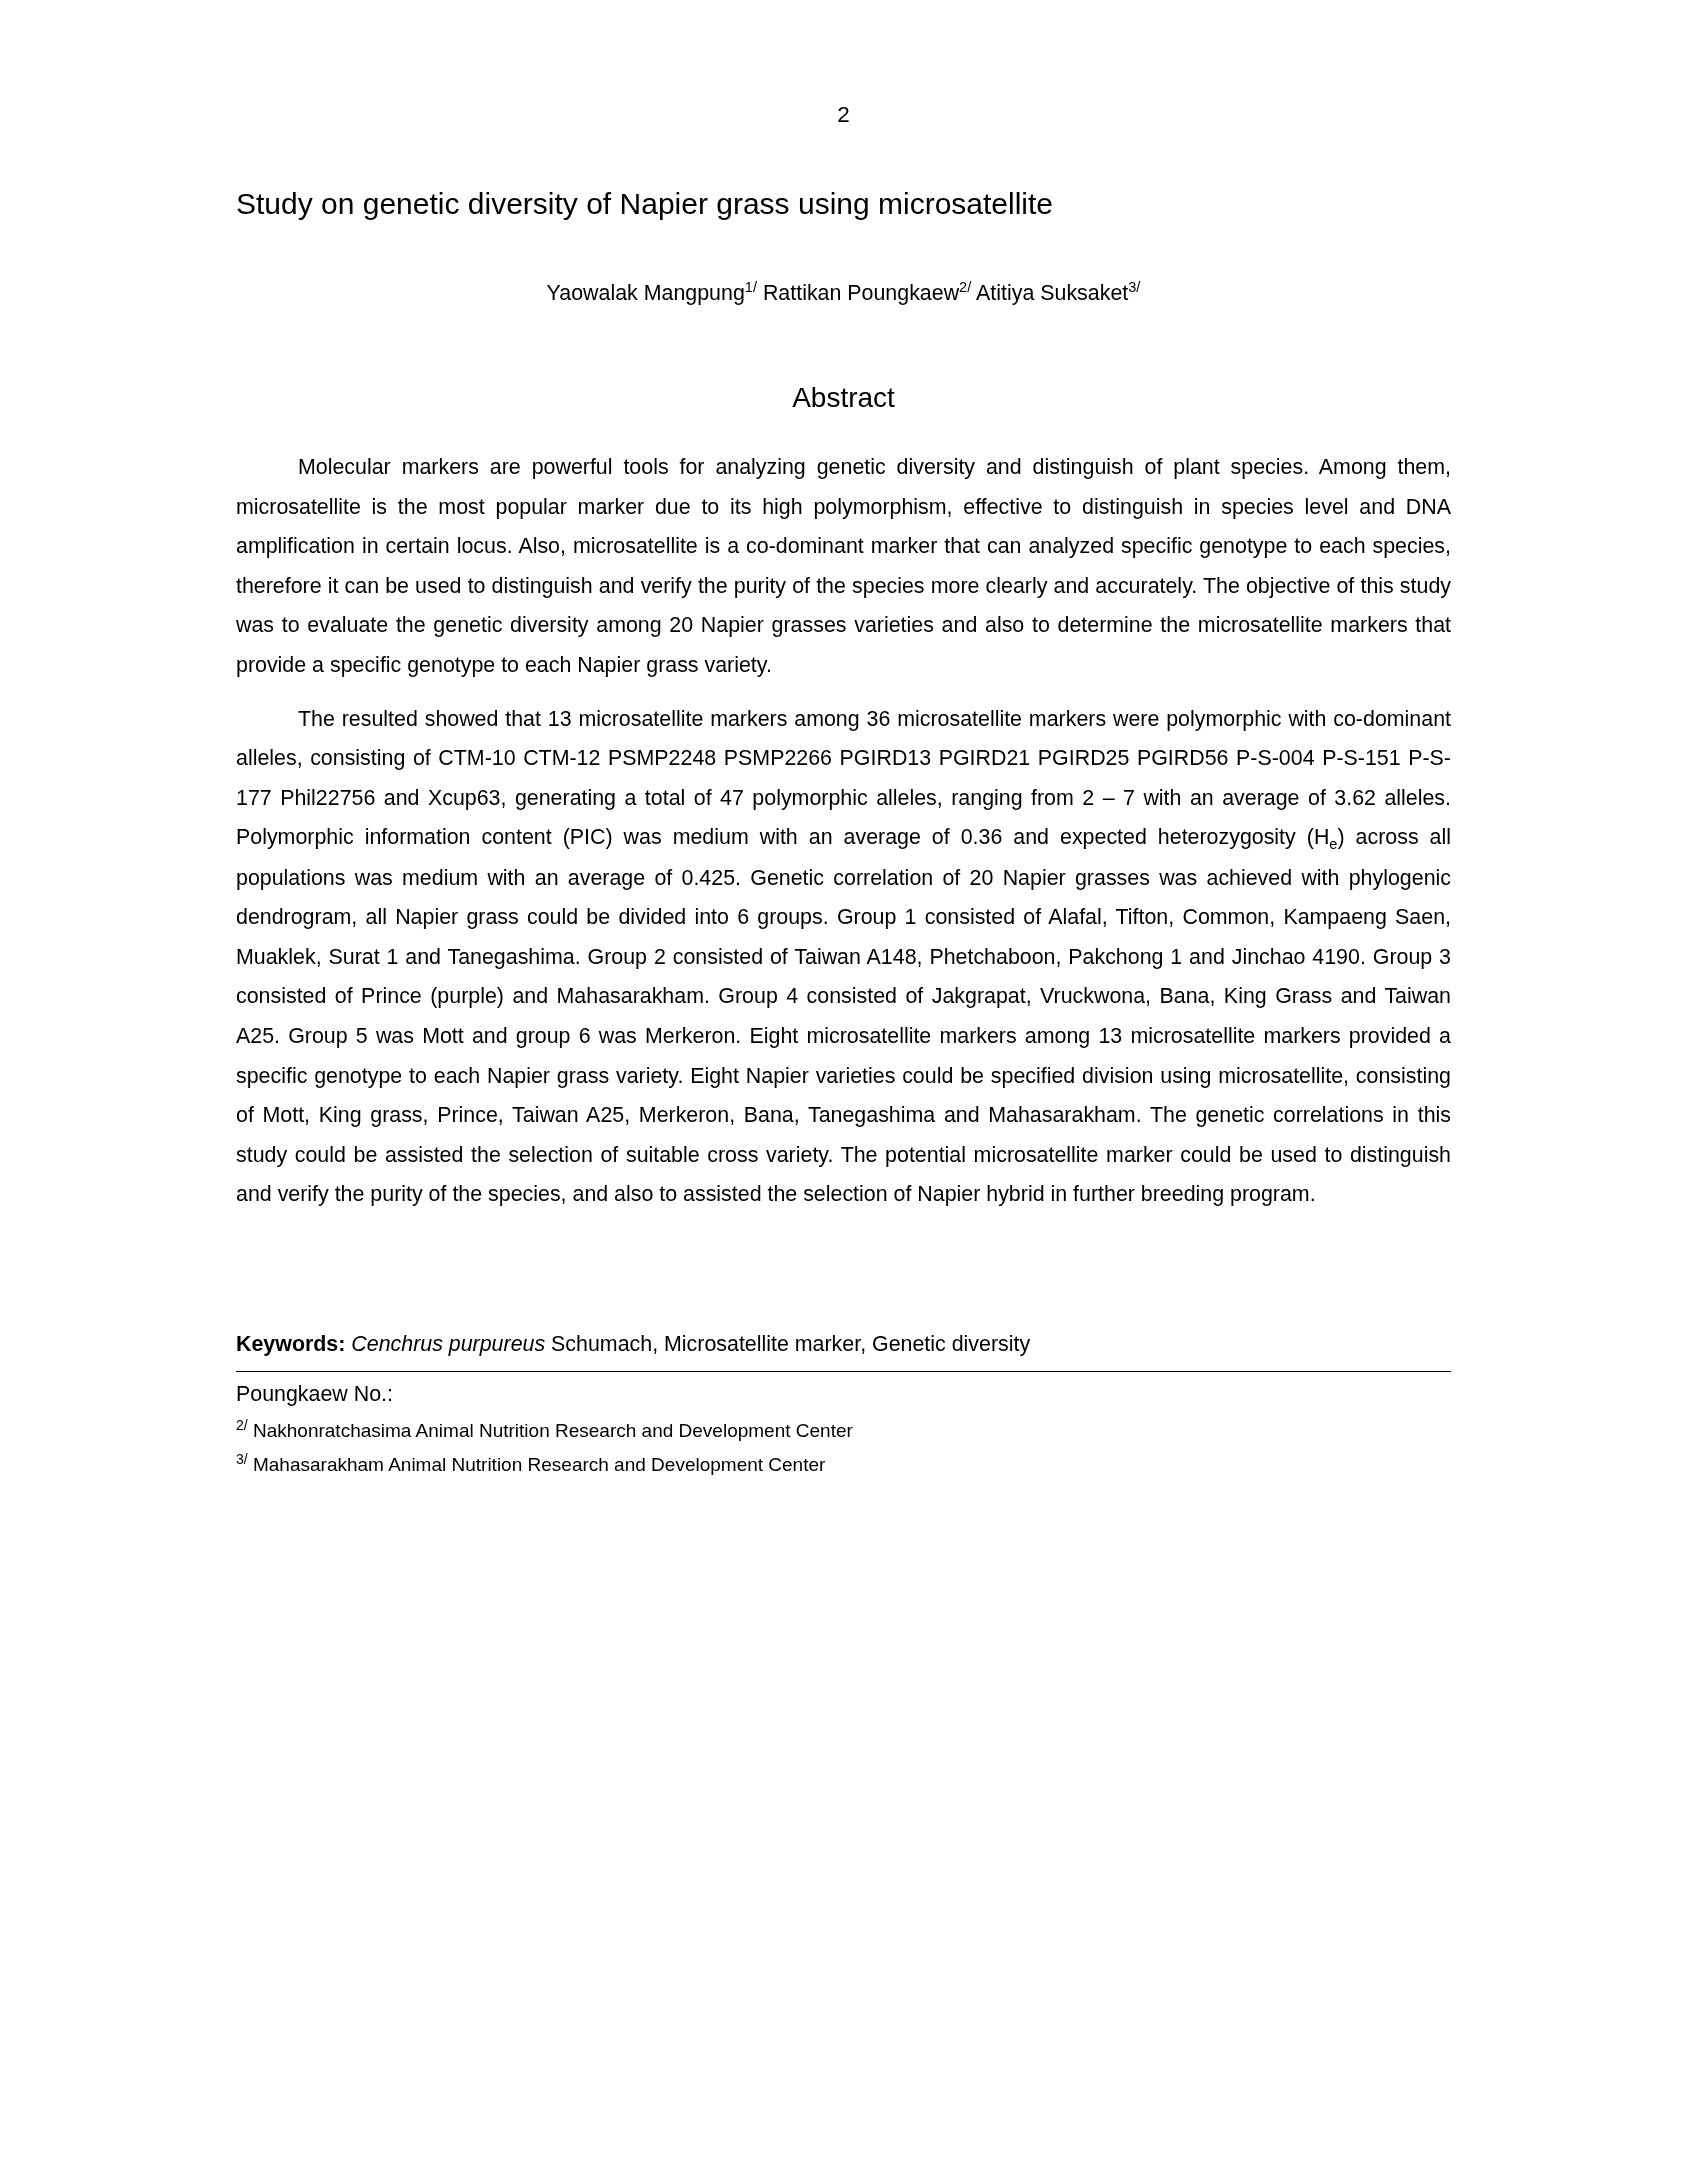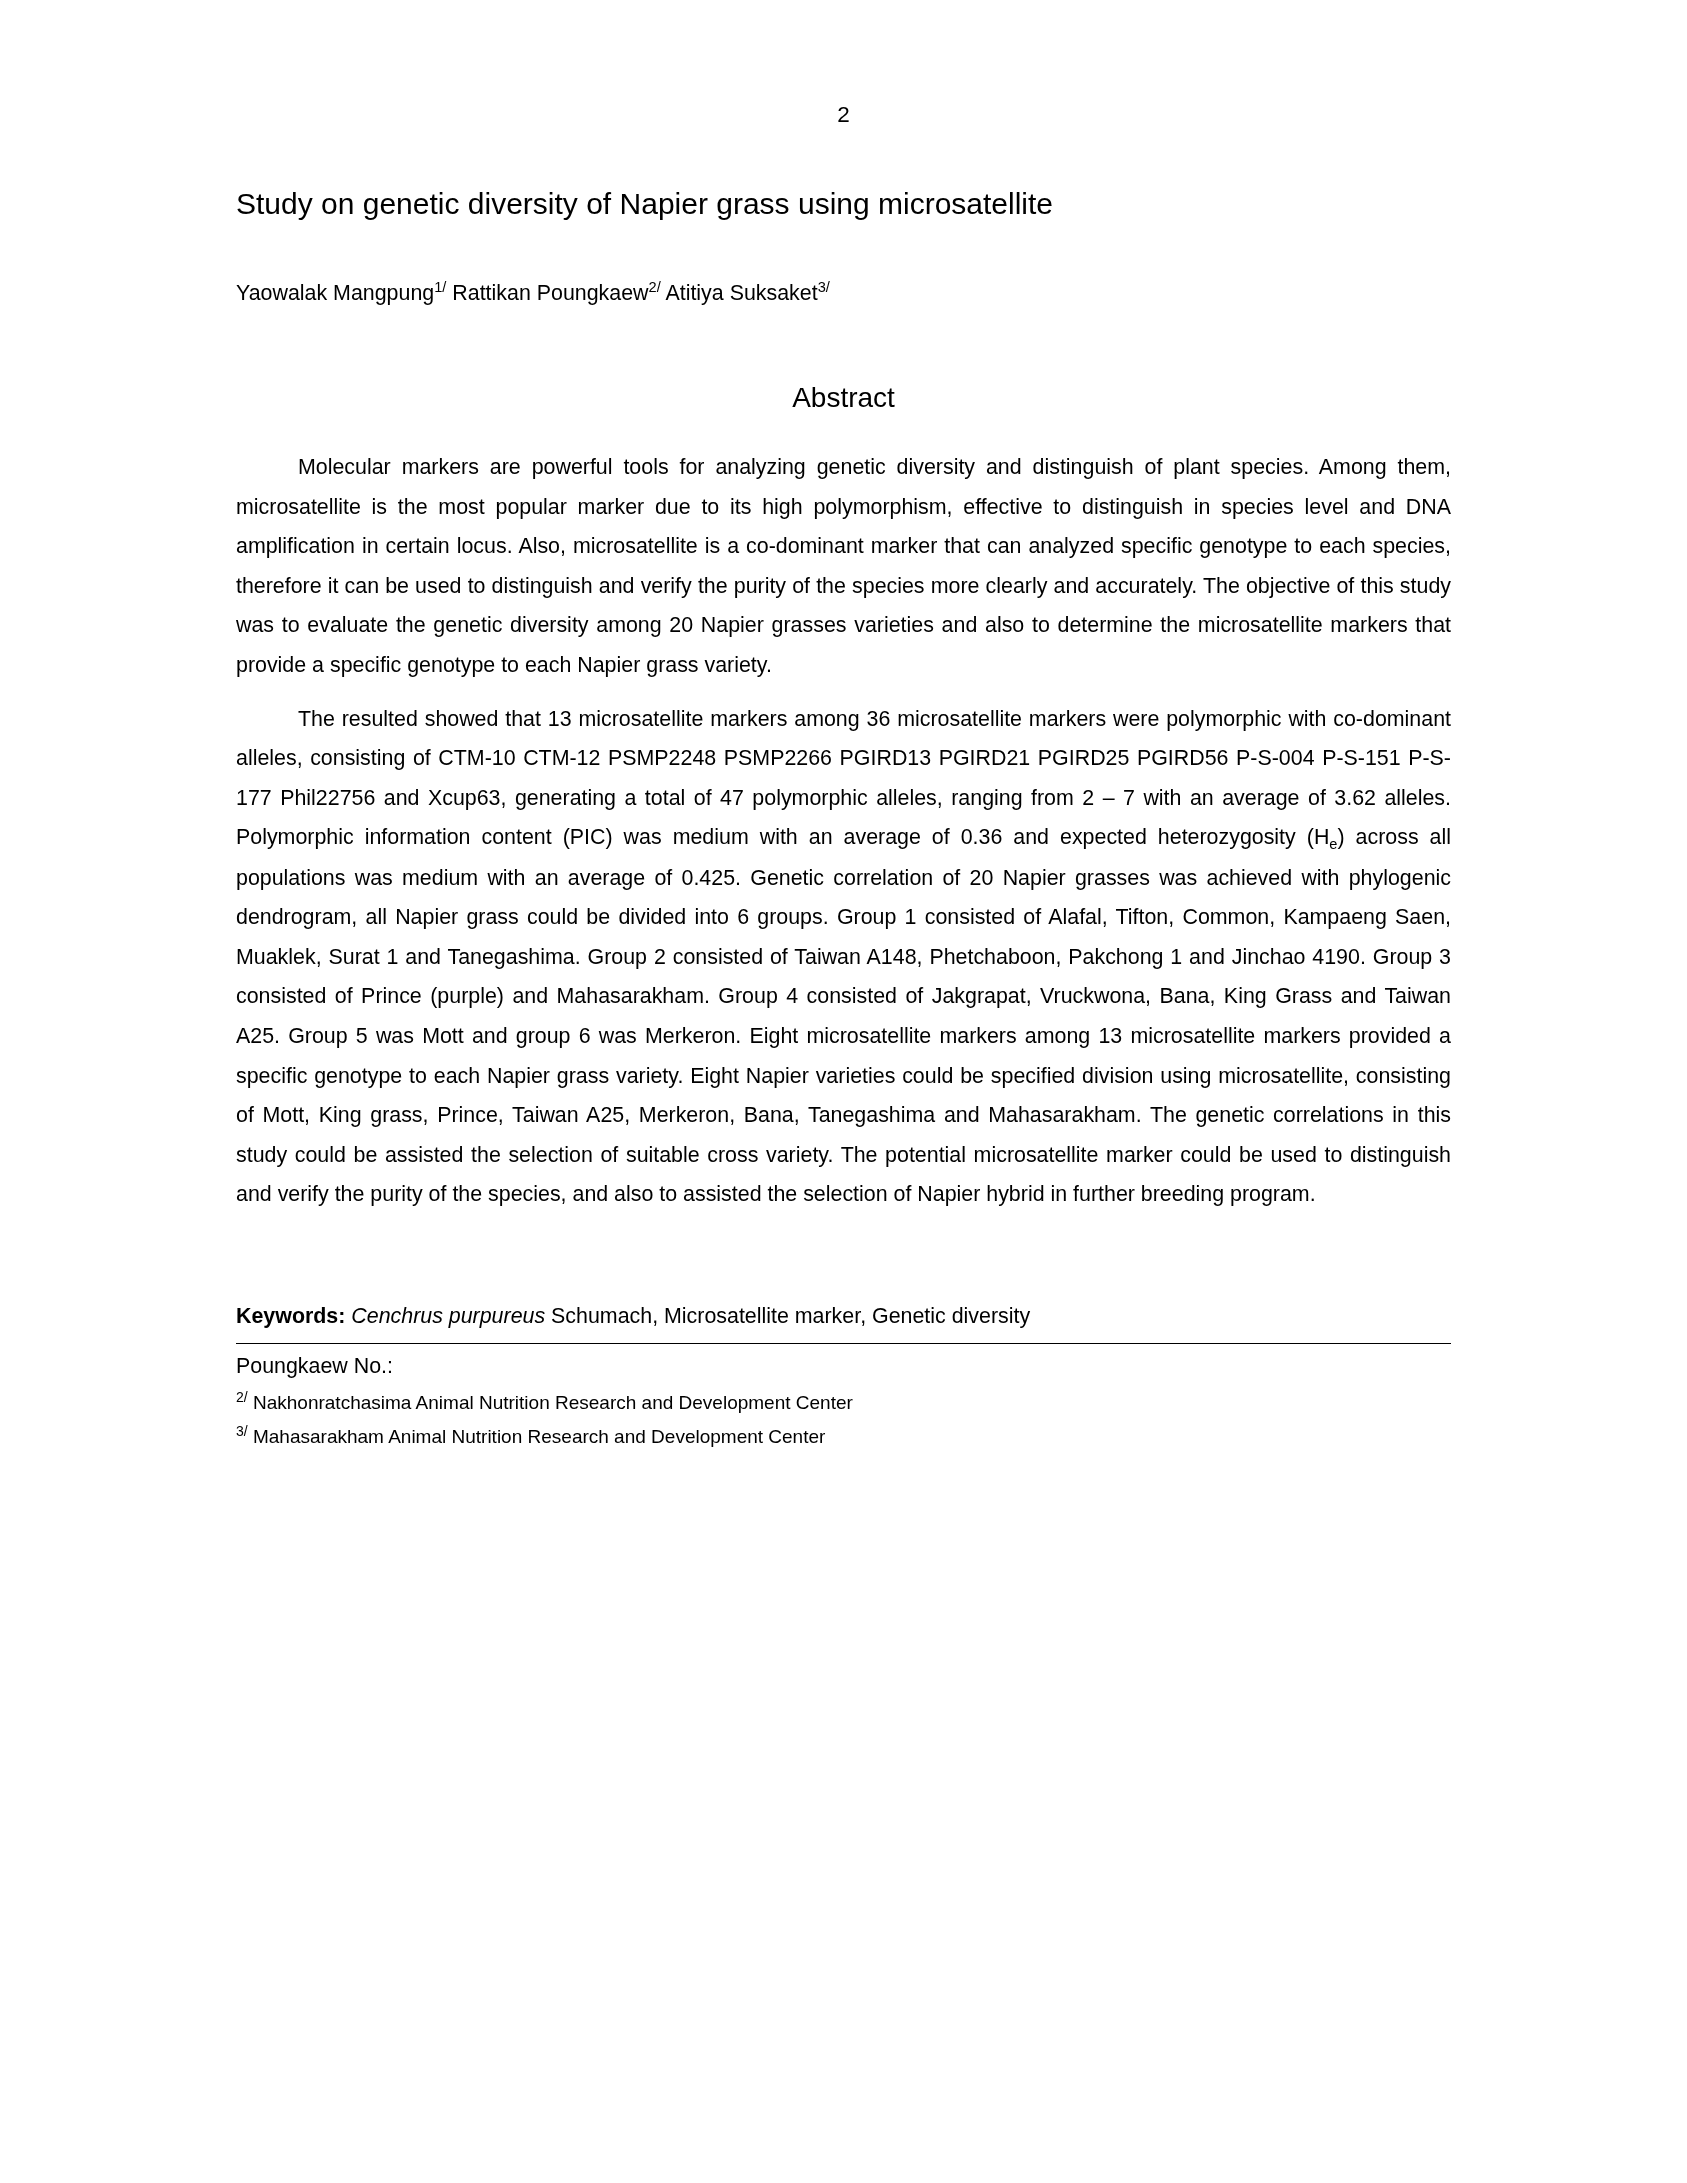--- a/index.html
+++ b/index.html
@@ -27,21 +27,21 @@
     margin-bottom: 56px;
   }
   .doc-title {
     text-align: left;
     font-size: 30px;
     font-weight: normal;
     line-height: 1.3;
     margin: 0 0 54px 0;
   }
   .authors {
-    text-align: left;
+    text-align: center;
     font-size: 21.4px;
     line-height: 1.4;
     margin: 0 0 73px 0;
   }
   .authors sup {
     font-size: 14.6px;
     vertical-align: super;
   }
   .section-heading {
     text-align: center;
@@ -58,21 +58,21 @@
     text-indent: 62px;
   }
   p.body-text + p.body-text {
     margin-top: 14px;
   }
   .sub {
     font-size: 14.6px;
     vertical-align: sub;
   }
   .keywords-block {
-    margin-top: 84px;
+    margin-top: 112px;
     font-size: 21.4px;
     line-height: 1.6;
   }
   .keywords-label {
     font-weight: bold;
   }
   .keywords-italic {
     font-style: italic;
   }
   .rule {

